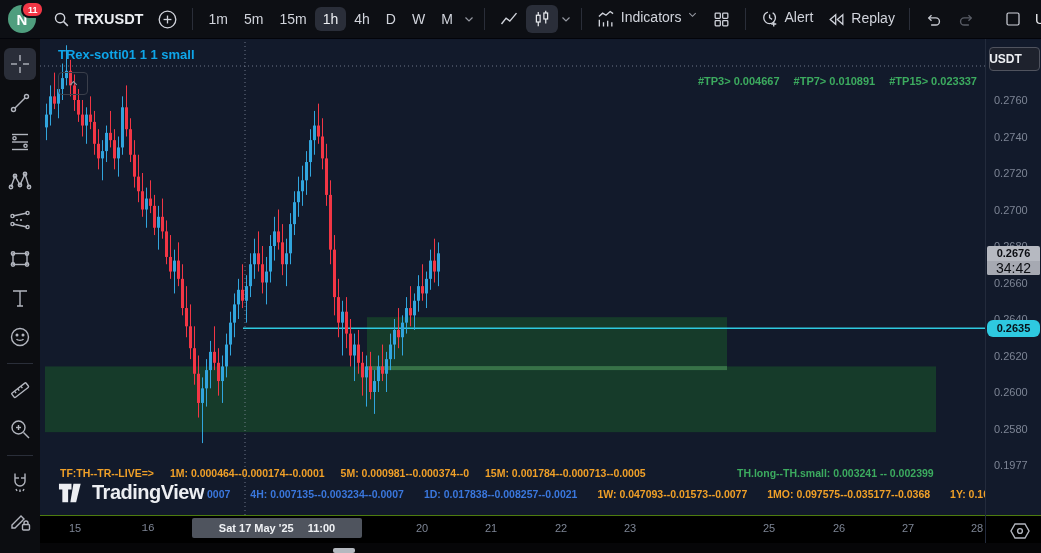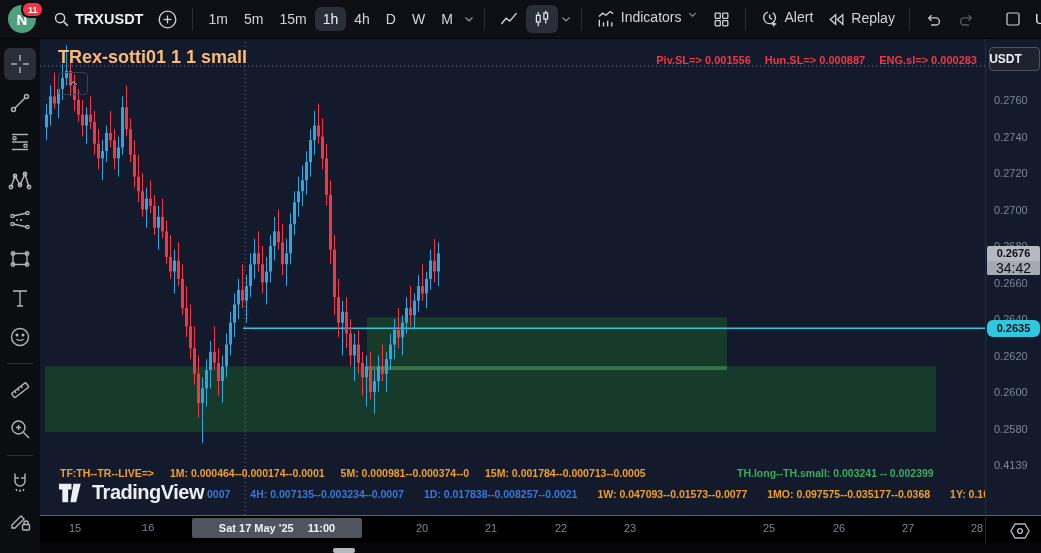--- a/index.html
+++ b/index.html
@@ -25,21 +25,21 @@
   .tf-btn.active{background:#2a2e39;color:#eceef2;}
   
   #leftbar{position:absolute;left:0;top:38px;width:40px;height:515px;background:#0c0d11;z-index:25;
            display:flex;flex-direction:column;align-items:center;padding-top:10px;box-sizing:border-box;}
   .lt-btn{width:32px;height:32px;margin-bottom:7px;border-radius:6px;display:flex;align-items:center;
           justify-content:center;flex:0 0 auto;cursor:pointer;}
   .lt-btn.active{background:#2a2e39;}
   .lt-sep{width:26px;height:1px;background:#2a2e39;margin:3px 0 10px 0;flex:0 0 auto;}
   
   #chart-canvas{position:absolute;left:0;top:0;z-index:5;}
-  #legend{position:absolute;left:58px;top:47px;font-size:18px;font-weight:600;color:#fdba74;z-index:10;}
+  #legend{position:absolute;left:58px;top:47px;font-size:13px;font-weight:600;color:#0ea5e9;z-index:10;}
   #legend-chip{position:absolute;left:58px;top:72px;width:28px;height:21px;border:1px solid #3a3f4b;border-radius:4px;
           display:flex;align-items:center;justify-content:center;color:#9598a1;z-index:10;cursor:pointer;}
   .rline{position:absolute;right:64px;text-align:right;font-size:11px;font-weight:600;z-index:10;white-space:nowrap;}
   .rline span{margin-left:14px;}
   #sl-line{top:54px;color:#f23645;}
   #tp-line{top:75px;color:#3cab5f;}
   
   #f-line1{position:absolute;left:60px;top:467px;font-size:10.5px;font-weight:600;color:#f0a028;z-index:10;white-space:nowrap;}
   #f-line1 span{margin-right:16px;}
   #f-line1-right{position:absolute;left:737px;top:467px;font-size:10.5px;font-weight:600;color:#3cab5f;z-index:10;white-space:nowrap;}
@@ -719,21 +719,21 @@
         </svg>
       </div>
     </nav>
 
   <div id="legend">TRex-sotti01 1 1 small</div>
   <div id="legend-chip">
     <svg width="11" height="11" viewBox="0 0 24 24" fill="none" stroke="#9598a1" stroke-width="2.6">
         <path d="M5 15l7-7 7 7"></path>
       </svg>
   </div>
-  <div id="sl-line" class="rline"><span>Piv.SL=&gt; 0.001556</span><span>Hun.SL=&gt; 0.000887</span><span>ENG.sl=&gt; 0.000283</span></div>
+  <div id="tp-line" class="rline"><span>#TP3&gt; 0.004667</span><span>#TP7&gt; 0.010891</span><span>#TP15&gt; 0.023337</span></div>
 
   <div id="f-line1"><span>TF:TH--TR--LIVE=&gt;</span><span>1M: 0.000464--0.000174--0.0001</span><span>5M: 0.000981--0.000374--0</span><span>15M: 0.001784--0.000713--0.0005</span></div>
   <div id="f-line1-right">TH.long--TH.small: 0.003241 -- 0.002399</div>
   <div id="f-line2"><span class="seg-blue">0007</span><span class="seg-blue">4H: 0.007135--0.003234--0.0007</span><span class="seg-blue">1D: 0.017838--0.008257--0.0021</span><span class="seg-orange">1W: 0.047093--0.01573--0.0077</span><span class="seg-orange">1MO: 0.097575--0.035177--0.0368</span><span class="seg-orange">1Y: 0.109823--0</span></div>
   <div id="logo">
     <svg width="27" height="27" viewBox="0 0 28 28">
       <path d="M1 5h13v6h-3.5v13h-6V11H1z" fill="#eceef2"></path>
       <polygon points="16,5 23.5,5 18.8,24 12.8,24" fill="#eceef2"></polygon>
     </svg>
     <span class="logo-text">TradingView</span>
@@ -750,21 +750,21 @@
         <div class="p-tick" style="top: 56px;">0.2760</div>
         <div class="p-tick" style="top: 92.5px;">0.2740</div>
         <div class="p-tick" style="top: 129px;">0.2720</div>
         <div class="p-tick" style="top: 165.5px;">0.2700</div>
         <div class="p-tick" style="top: 202px;">0.2680</div>
         <div class="p-tick" style="top: 238.5px;">0.2660</div>
         <div class="p-tick" style="top: 275px;">0.2640</div>
         <div class="p-tick" style="top: 311.5px;">0.2620</div>
         <div class="p-tick" style="top: 348px;">0.2600</div>
         <div class="p-tick" style="top: 384.5px;">0.2580</div>
-        <div class="p-tick" style="top: 421px;">0.4139</div>
+        <div class="p-tick" style="top: 421px;">0.1977</div>
       </div>
     <div id="last-label" style="top: 208.3px;">
       <div class="lp">0.2676</div>
       <div class="cd">34:42</div>
     </div>
     <div id="alert-label" style="top: 282.125px;">0.2635</div>
   </div>
 
   <div id="time-axis">
     <div id="t-ticks">

